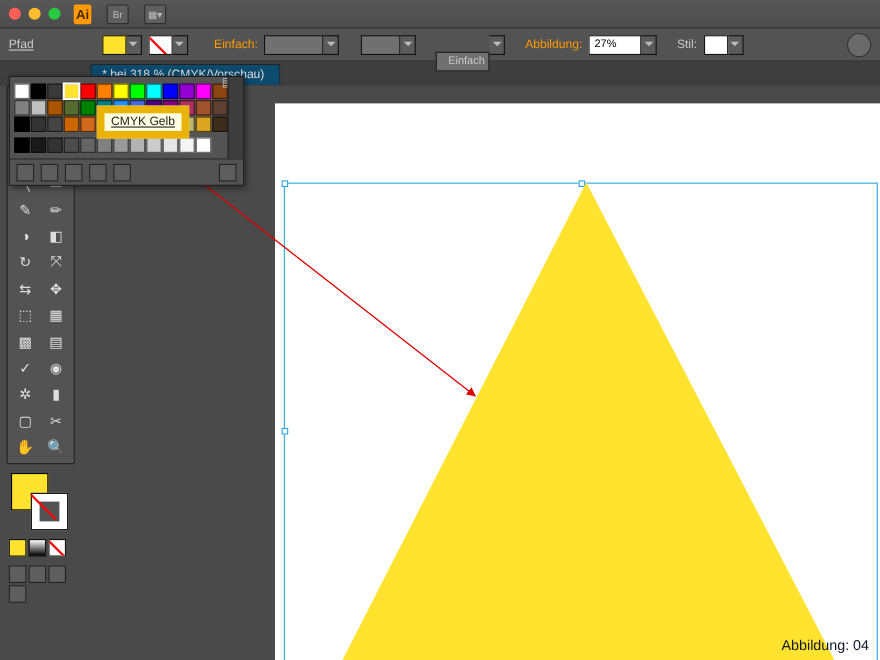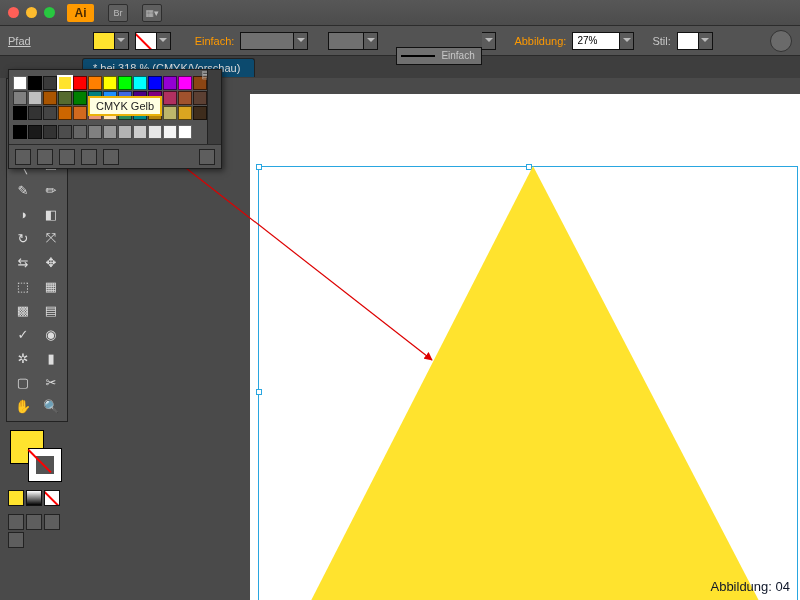--- a/index.html
+++ b/index.html
@@ -2,35 +2,35 @@
 <html><head>
 <meta charset="utf-8">
 <style>
   * { margin:0; padding:0; box-sizing:border-box; font-family:"Helvetica Neue",Arial,sans-serif; user-select:none; }
   body { width:800px; height:600px; background:#4a4a4a; overflow:hidden; position:relative; }
   
   .titlebar { height:26px; background:linear-gradient(#575757,#4c4c4c); display:flex; align-items:center; padding:0 8px; gap:6px; border-bottom:1px solid #2c2c2c; }
   .traffic { display:flex; gap:7px; }
   .tl { width:11px; height:11px; border-radius:50%; }
   .red{background:#ff5f57;} .yel{background:#febc2e;} .grn{background:#28c840;}
-  .ai-badge { margin-left:6px; background:#ff9a00; color:#4a2a00; font-weight:bold; font-size:12px; width:27px; height:18px; display:flex; align-items:center; justify-content:center; border-radius:2px;}
+  .ai-badge { margin-left:6px; background:#ff9a00; color:#4a2a00; font-weight:bold; font-size:12px; width:16px; height:18px; display:flex; align-items:center; justify-content:center; border-radius:2px;}
   .tb-ic { width:20px; height:18px; margin-left:8px; background:#5f5f5f; border:1px solid #2e2e2e; border-radius:2px; display:flex; align-items:center; justify-content:center; font-size:9px; color:#bbb;}
   
   .ctrlbar { height:30px; background:#535353; border-bottom:1px solid #2a2a2a; display:flex; align-items:center; padding:0 8px; gap:6px; color:#c8c8c8; font-size:11px; }
   .lbl { margin-right:4px;text-decoration:underline; }
   .swatch-well { width:22px; height:18px; border:1px solid #111; display:flex; align-items:center; justify-content:center; position:relative; }
   .fill-yellow{ background:#ffe32e; }
   .nostroke{ background:#fff; position:relative; overflow:hidden; }
   .nostroke::after{ content:""; position:absolute; left:-2px; top:-2px; width:28px; height:2px; background:red; transform:rotate(45deg); transform-origin:left top; }
   .dd { width:14px; height:18px; background:#5b5b5b; border:1px solid #111; border-left:none; display:flex; align-items:center; justify-content:center; }
   .dd::after{ content:""; border:4px solid transparent; border-top-color:#bbb; margin-top:3px;}
   .orangetxt{ color:#ff9a00; }
   .ddfield{ display:flex; align-items:center; }
   .ddbox{ height:18px; background:#707070; border:1px solid #111; display:flex; align-items:center; padding:0 4px; font-size:10px; }
-  .strokeline{ width:86px;margin-top:30px; }
+  .strokeline{ width:49px;margin-top:30px; }
   .whitebox{ background:#fff; color:#000; width:48px; text-align:right; padding-right:3px;}
   .round-ic{ width:22px;height:22px; border-radius:50%; background:#6a6a6a; border:1px solid #333; margin-left:auto;}
   
   .doctab-row{ height:22px; background:#3e3e3e; display:flex; align-items:center; padding-left:82px;}
   .doctab{ background:#0c4a6e; border:1px solid #222; border-bottom:none; padding:3px 14px 3px 10px; font-size:11px; color:#ddd; border-radius:3px 3px 0 0;}
   
   .tools { position:absolute; left:6px; top:78px; width:62px; background:#535353; border:1px solid #222; padding:4px 3px; display:flex; flex-wrap:wrap; gap:2px; }
   .tool { width:26px; height:22px; display:flex; align-items:center; justify-content:center; color:#ddd; font-size:13px; border-radius:2px;}
   .tool.sel{ background:#3a3a3a; }
   
@@ -46,21 +46,21 @@
   
   .swatches { position:absolute; left:8px; top:69px; width:214px; background:#535353; border:1px solid #1d1d1d; box-shadow:2px 2px 6px rgba(0,0,0,.5); z-index:30;}
   .sw-body{ padding:6px 4px 4px 4px; }
   .sw-row{ display:flex; flex-wrap:wrap; gap:1px; margin-bottom:1px;}
   .sw{ width:14px; height:14px; border:1px solid rgba(0,0,0,.6);}
   .sw.sel{ outline:2px solid #fff; outline-offset:-1px; position:relative; z-index:1;}
   .sw-scroll{ position:absolute; right:0; top:0; width:14px; bottom:24px; background:#3d3d3d; border-left:1px solid #222;}
   .sw-menu{ position:absolute; right:2px; top:-2px; width:18px; height:12px; display:flex; align-items:center; justify-content:center; color:#bbb; font-size:11px;}
   .sw-footer{ height:24px; border-top:1px solid #2a2a2a; display:flex; align-items:center; gap:6px; padding:0 6px;}
   .sw-f-ic{ width:16px; height:16px; background:#5e5e5e; border:1px solid #222;}
-  .tooltip{ position:absolute; left:88px; top:96px; background:#ffffe1; border:2px solid #eab308; padding:2px 6px; font-size:11px; color:#222; z-index:40; }
+  .tooltip{ position:absolute; left:88px; top:96px; background:#ffffe1; border:7px solid #eab308; padding:2px 6px; font-size:11px; color:#222; z-index:40;text-decoration:underline; }
   
   .canvas{ position:absolute; left:82px; top:78px; right:0; bottom:0; background:#4a4a4a; }
   .artboard{ position:absolute; left:168px; top:16px; right:0; bottom:0; background:#fff; }
   .selbox{ position:absolute; border:1px solid #29a6e0; }
   .handle{ position:absolute; width:6px; height:6px; background:#fff; border:1px solid #29a6e0;}
   .triangle{ position:absolute; }
   .arrow{ position:absolute; z-index:25; pointer-events:none;}
   .caption{ position:absolute; right:10px; bottom:6px; color:#0f172a; font-size:13px;}
 </style>
 </head>

